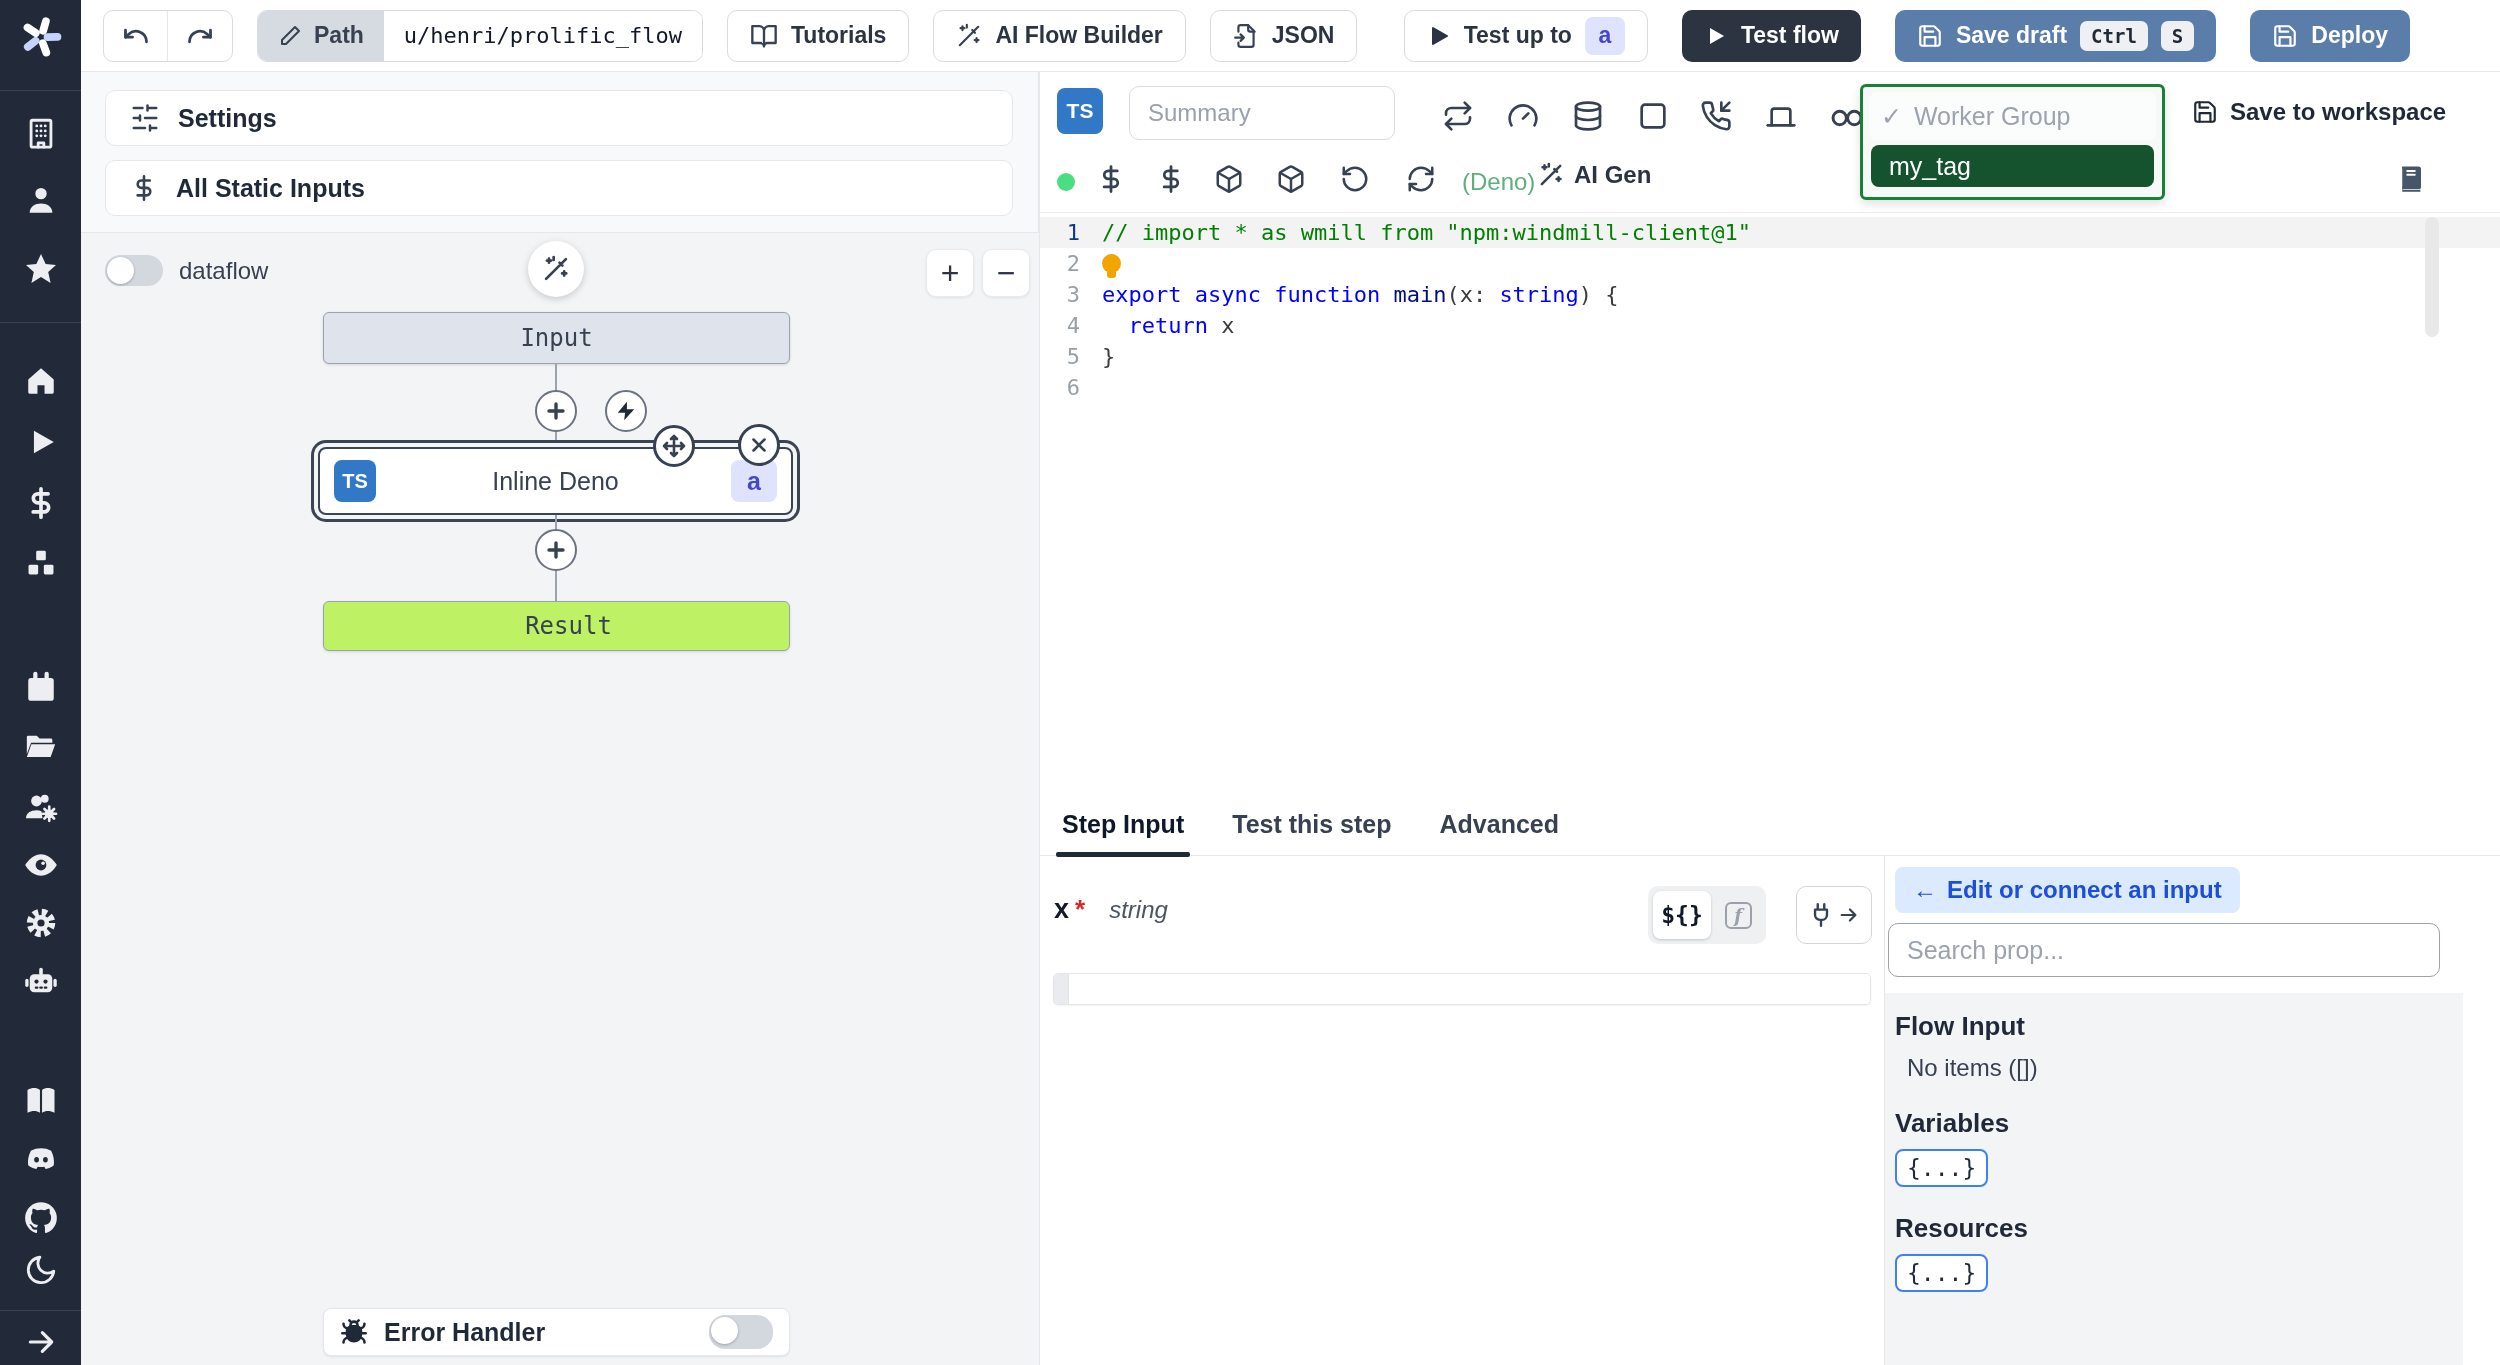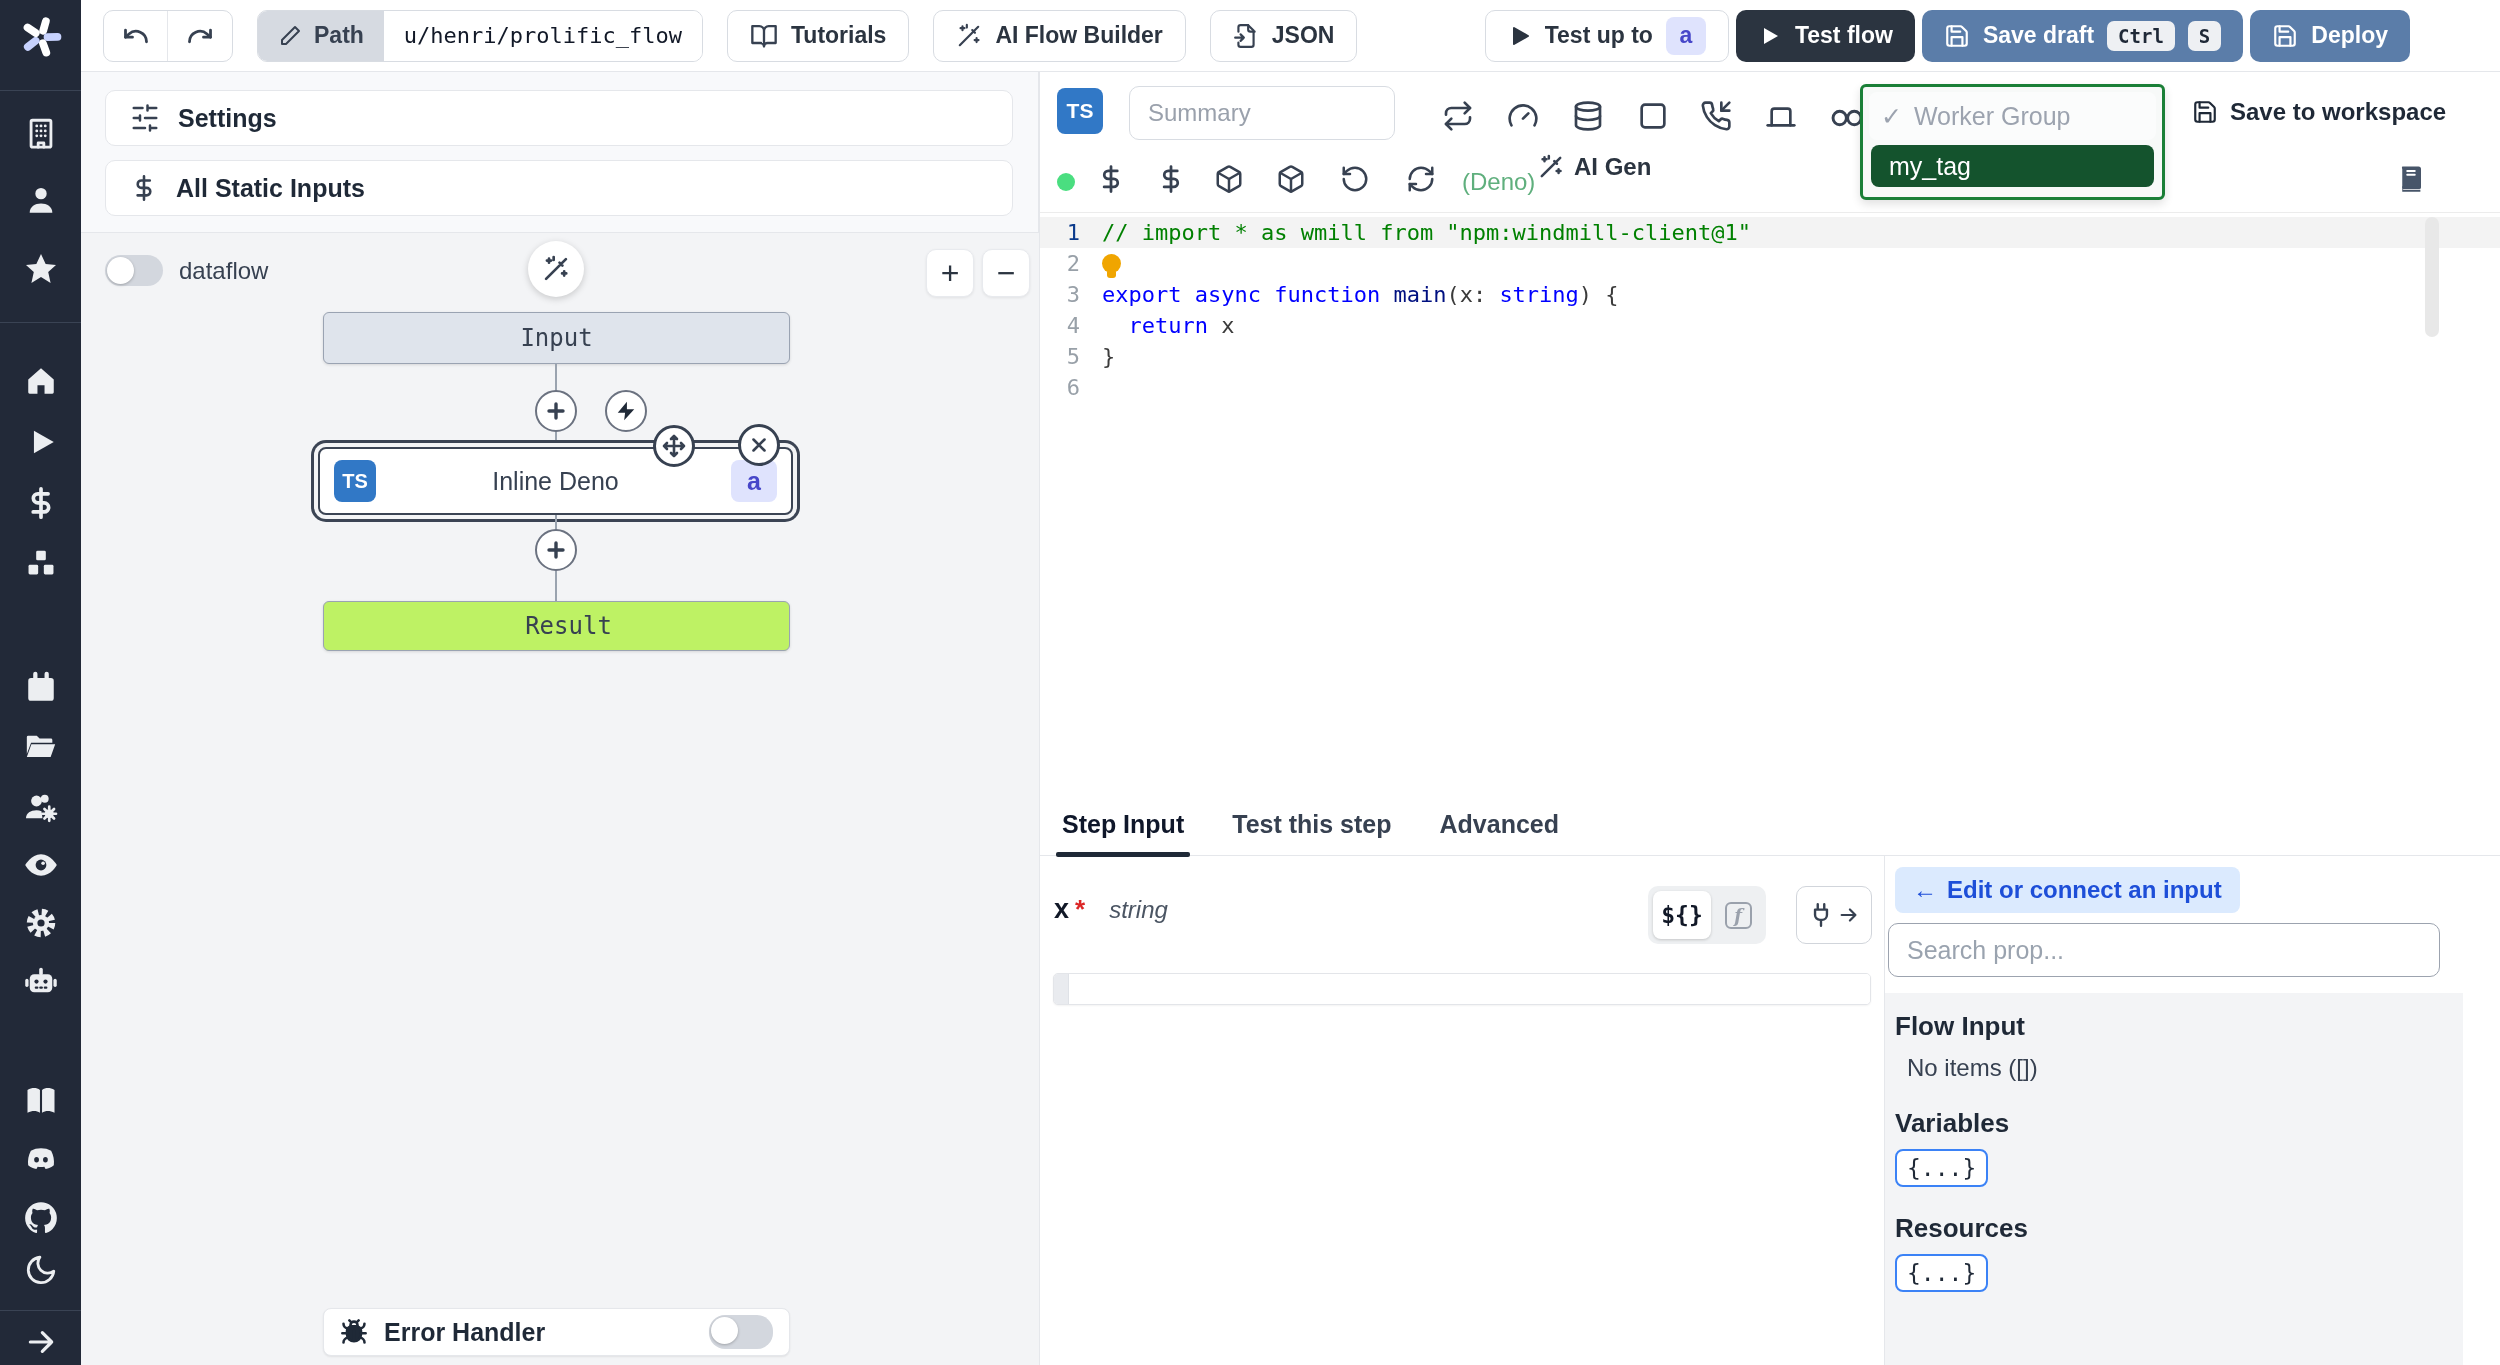--- a/index.html
+++ b/index.html
@@ -21,21 +21,21 @@
   .topbar { position:absolute; left:81px; top:0; width:2419px; height:72px; background:#fff; border-bottom:1px solid #e5e7eb; display:flex; align-items:center; gap:24px; padding:0 90px 0 22px; z-index:20; }
   .tb-input { width:268px; height:52px; border:1px solid #d8dce2; border-radius:10px; padding:0 18px; font-size:23px; color:#1f2937; outline:none; }
   .tb-input::placeholder { color:#8b929e; }
   .undo-redo { display:flex; height:52px; border:1px solid #d8dce2; border-radius:10px; overflow:hidden; background:#fff; }
   .ur-half { width:64px; display:flex; align-items:center; justify-content:center; cursor:pointer; }
   .ur-half:first-child { border-right:1px solid #e5e7eb; }
   .path-group { display:flex; height:52px; border:1px solid #d8dce2; border-radius:10px; overflow:hidden; }
   .path-chip { background:#d6dae1; display:flex; align-items:center; gap:12px; padding:0 20px; font-weight:700; font-size:23px; color:#374151; }
   .path-value { background:#fff; display:flex; align-items:center; padding:0 20px; font-family:"DejaVu Sans Mono",monospace; font-size:22px; color:#111827; min-width:290px; }
   .tb-btn { height:52px; border:1px solid #d8dce2; border-radius:10px; background:#fff; display:flex; align-items:center; gap:13px; padding:0 22px; font-weight:700; font-size:23px; color:#2b3440; cursor:pointer; white-space:nowrap; }
-  .tb-right { margin-left:auto; display:flex; gap:7px; align-items:center; }
+  .tb-right { margin-left:auto; display:flex; gap:34px; align-items:center; }
   .badge-a { background:#dfe3fd; color:#4646c9; border-radius:8px; width:40px; height:38px; display:flex; align-items:center; justify-content:center; font-weight:700; font-size:23px; }
   .btn-dark { background:#2b3440; color:#fff; border:none; }
   .btn-steel { background:#5b7da9; color:#fff; border:none; }
   kbd.chip { background:#eef0f3; color:#1f2937; border-radius:7px; padding:4px 11px; font-size:19px; font-weight:700; font-family:"DejaVu Sans Mono",monospace; }
 
   
   .left-panel { position:absolute; left:81px; top:72px; width:958px; height:1293px; background:#f8f9fb; border-right:1px solid #e5e7eb; }
   .panel-card { position:absolute; left:24px; width:908px; height:56px; background:#fff; border:1px solid #e5e7eb; border-radius:10px; display:flex; align-items:center; gap:18px; padding:0 24px; font-size:25px; font-weight:700; color:#1f2937; cursor:pointer; }
   .graph { position:absolute; left:0; top:160px; width:958px; height:1133px; background:#f3f4f6; border-top:1px solid #e5e7eb; }
   .switch { width:58px; height:31px; border-radius:16px; background:#d3d7de; position:relative; cursor:pointer; flex:none; }
@@ -53,21 +53,21 @@
   .ts-badge { background:#3178c6; color:#fff; font-weight:700; border-radius:8px; display:flex; align-items:center; justify-content:center; }
   .err-card { position:absolute; left:242px; top:1075px; width:467px; height:48px; background:#fff; border:1px solid #e5e7eb; border-radius:8px; box-shadow:0 1px 2px rgba(0,0,0,.08); display:flex; align-items:center; gap:16px; padding:0 16px; }
 
   
   .right-panel { position:absolute; left:1039px; top:72px; width:1461px; height:1293px; background:#fff; border-left:1px solid #e5e7eb; }
   .sum-input { position:absolute; left:89px; top:14px; width:266px; height:54px; border:1px solid #d8dce2; border-radius:10px; padding:0 18px; font-size:24px; outline:none; }
   .sum-input::placeholder { color:#9aa1ac; }
   .hicon { position:absolute; top:28px; cursor:pointer; }
   .r2 { position:absolute; top:92px; cursor:pointer; }
   .deno-lang { position:absolute; left:422px; top:96px; font-size:24px; color:#5faf7d; font-weight:500; }
-  .aigen { position:absolute; left:498px; top:81px; display:flex; gap:10px; align-items:center; font-size:24px; font-weight:700; color:#2b3440; cursor:pointer; }
+  .aigen { position:absolute; left:498px; top:89px; display:flex; gap:10px; align-items:center; font-size:24px; font-weight:700; color:#2b3440; cursor:pointer; }
 
   
   .wg-drop { position:absolute; left:820px; top:12px; width:305px; height:116px; border:3px solid #1a7f37; border-radius:6px; background:#f7f9f8; box-shadow:0 4px 10px rgba(0,0,0,.12); z-index:40; }
   .wg-top { margin:5px 6px 0 6px; height:48px; background:#fbfcfc; border-radius:8px; display:flex; align-items:center; gap:12px; padding:0 12px; color:#9ca3af; font-size:25px; }
   .wg-item { margin:5px 8px; height:42px; background:#14532d; border-radius:8px; color:#fff; font-size:25px; display:flex; align-items:center; padding:0 18px; cursor:pointer; }
 
   .save-ws { position:absolute; left:1152px; top:26px; display:flex; gap:12px; align-items:center; font-size:24px; font-weight:700; color:#1f2937; cursor:pointer; }
   .lib-icon { position:absolute; left:1356px; top:92px; cursor:pointer; }
 
   

